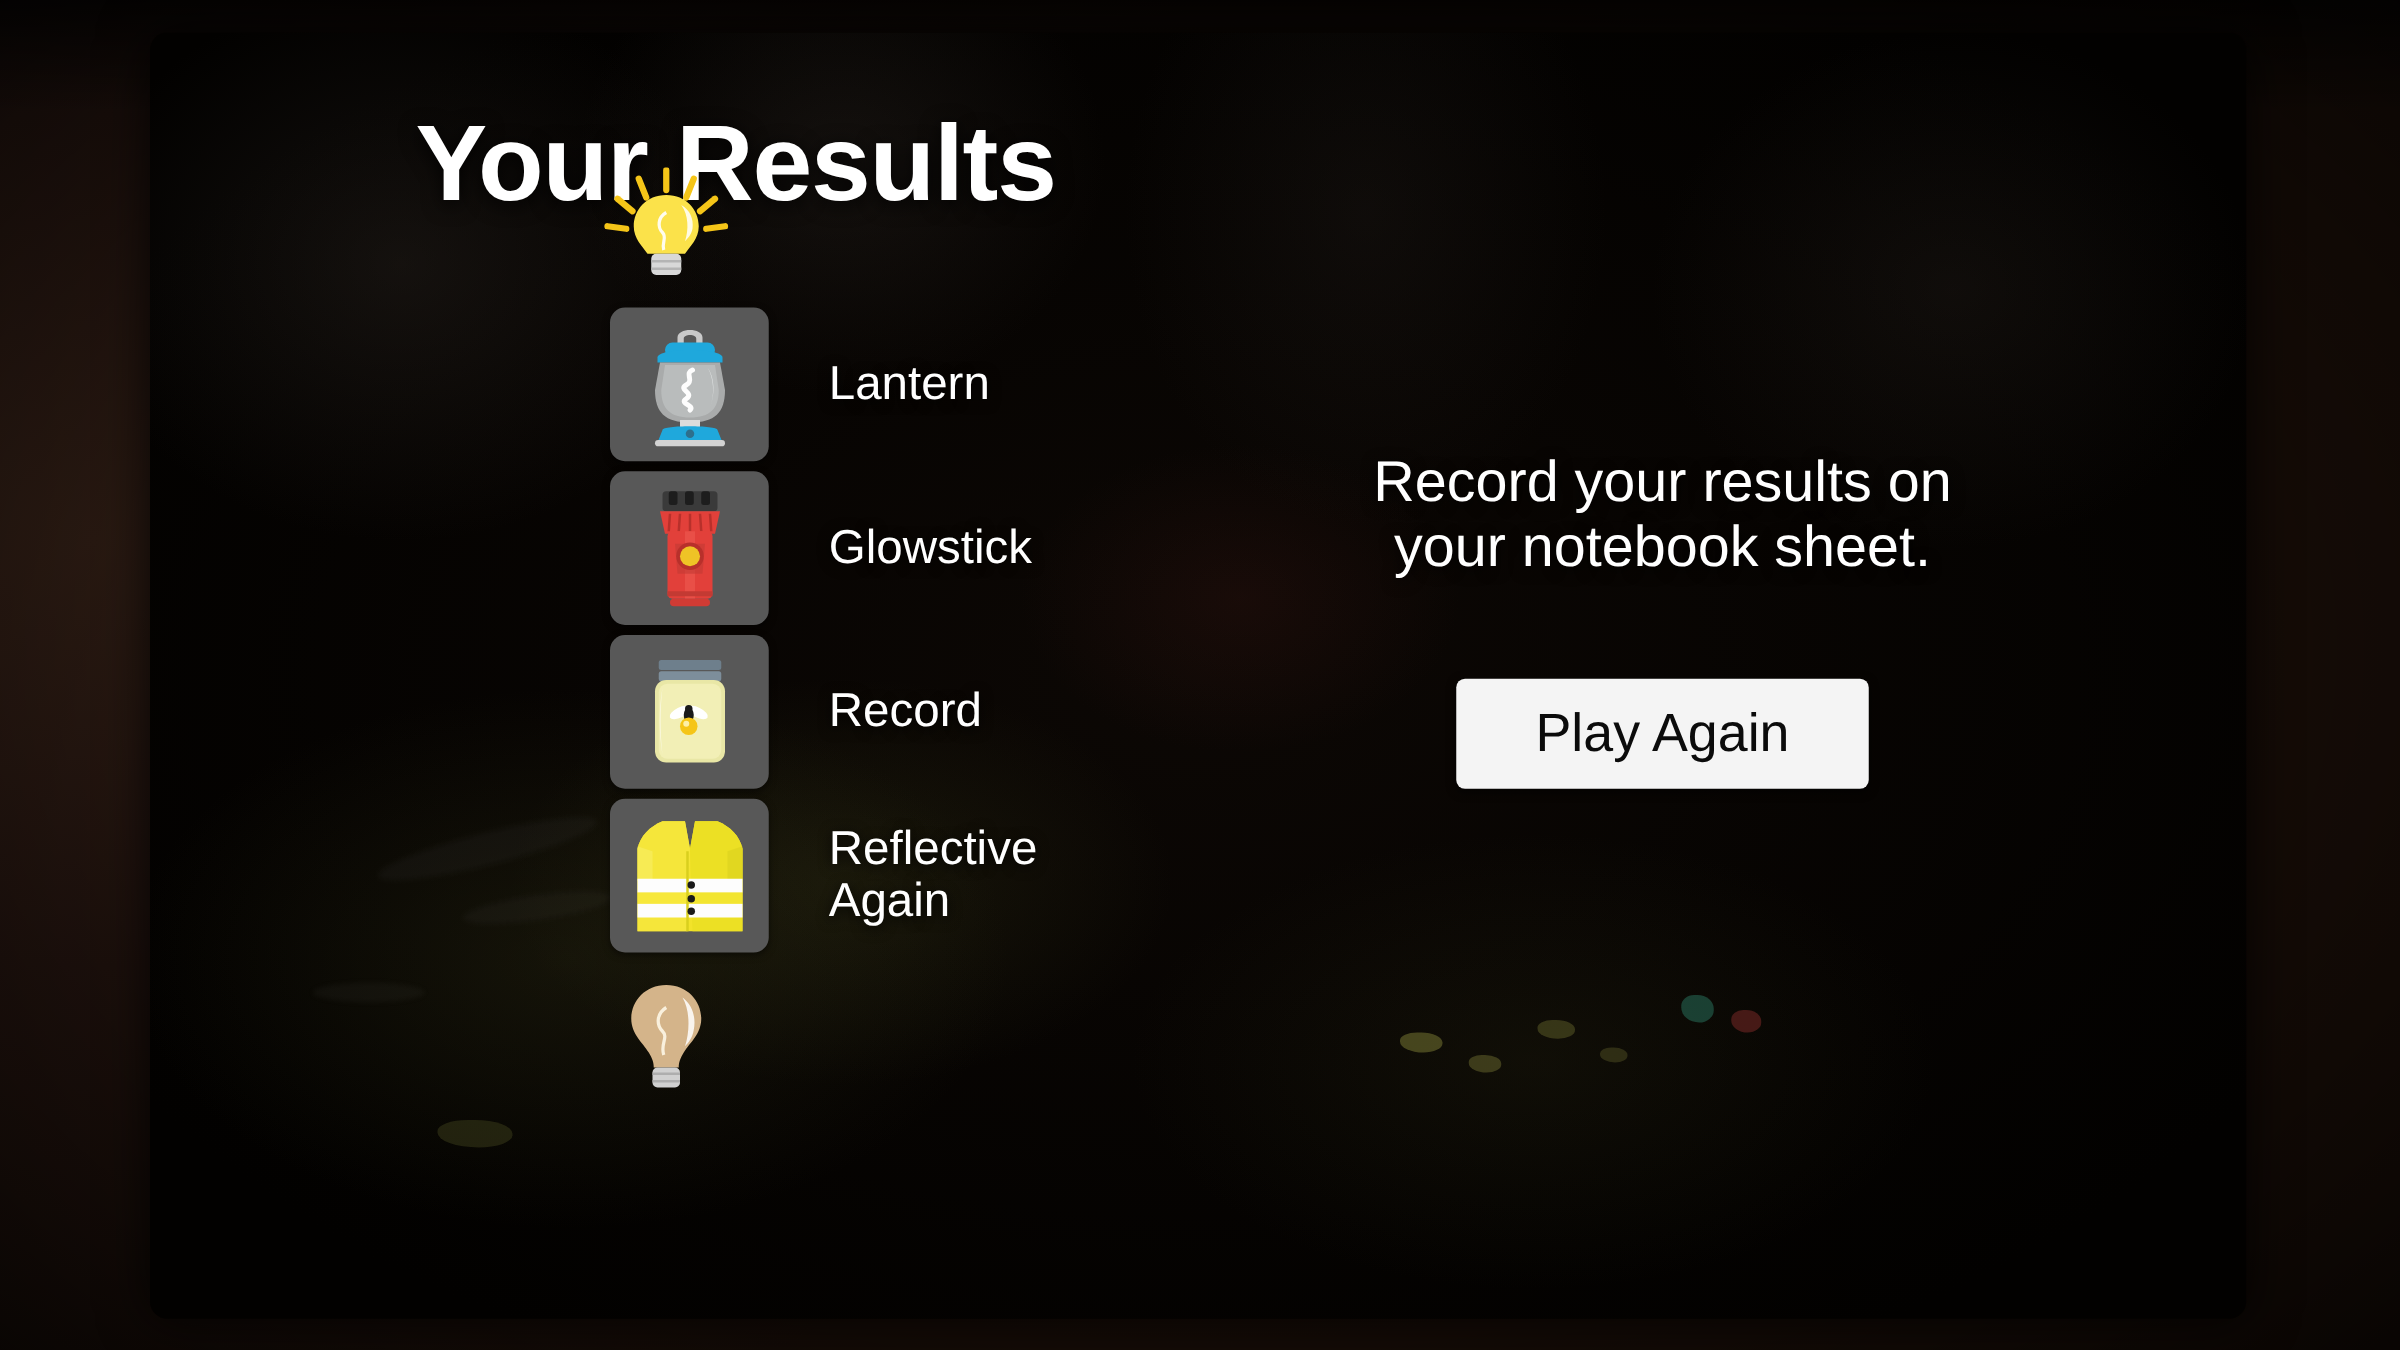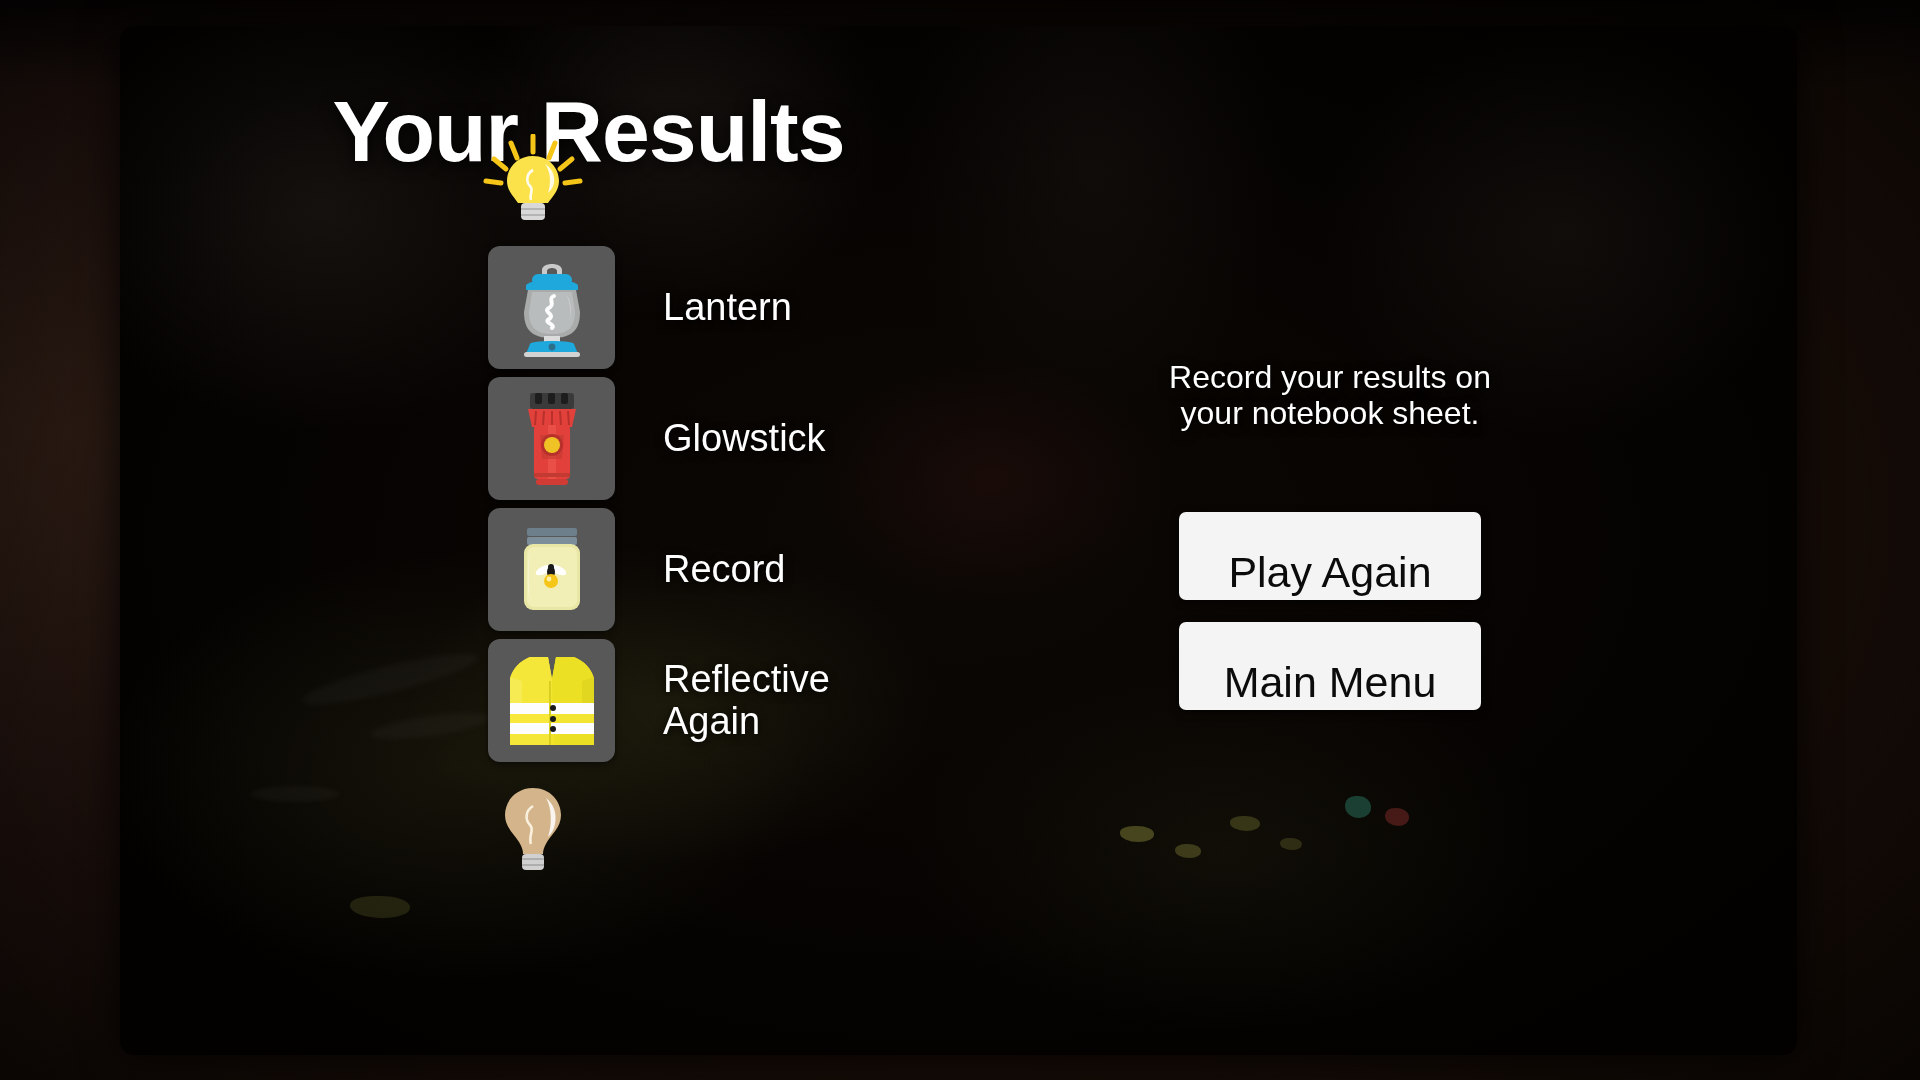--- a/index.html
+++ b/index.html
@@ -117,43 +117,43 @@
 
   
   #info {
     position: absolute;
     left: 1055px; top: 360px;
     width: 550px;
     text-align: center;
   }
   #info-text {
     color: #fff;
-    font-size: 32px;
+    font-size: 46px;
     line-height: 1.12;
     white-space: pre-line;
     text-shadow: 0 2px 12px rgba(0,0,0,.9);
   }
   #buttons {
     margin-top: 80px;
     display: flex;
     flex-direction: column;
     align-items: center;
     gap: 22px;
   }
   .btn {
-    width: 302px; height: 88px;
+    width: 330px; height: 88px;
     background: #f4f4f4;
     border: none;
     border-radius: 7px;
     color: #0b0b0b;
     font-family: "Liberation Sans", sans-serif;
     font-size: 43px;
     line-height: 88px;
     cursor: pointer;
-    padding: 16px;
+    padding: 0;
     box-shadow: 0 2px 8px rgba(0,0,0,.6);
   }
   svg { display: block; }
 </style>
 </head>
 <body>
 
 <div id="stage">
 
   <div class="cave-wall"></div>
@@ -305,17 +305,16 @@
         </svg>
       </div>
     </div>
   </div>
 
   <div id="info">
     <div id="info-text">Record your results on
 your notebook sheet.</div>
     <div id="buttons">
       <button class="btn">Play Again</button>
-      <button class="btn">Main Menu</button>
     </div>
   </div>
 
 </div>
 
 </body></html>

